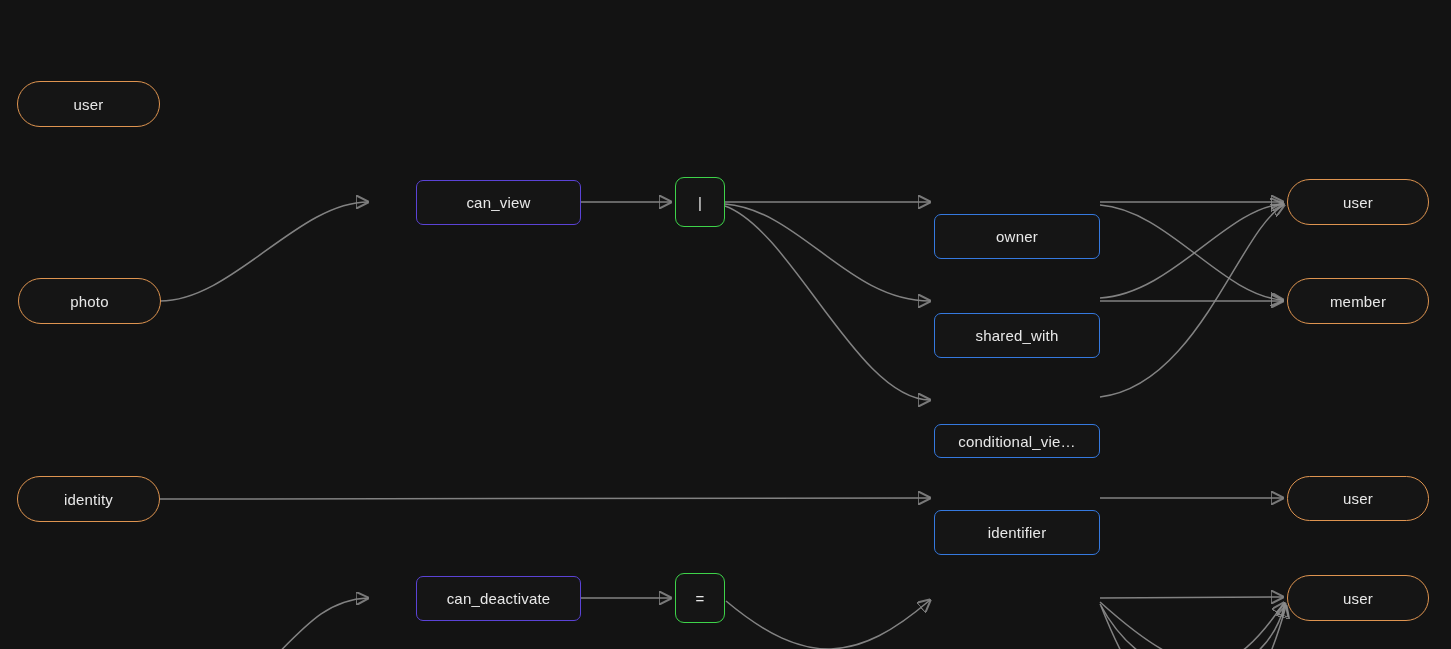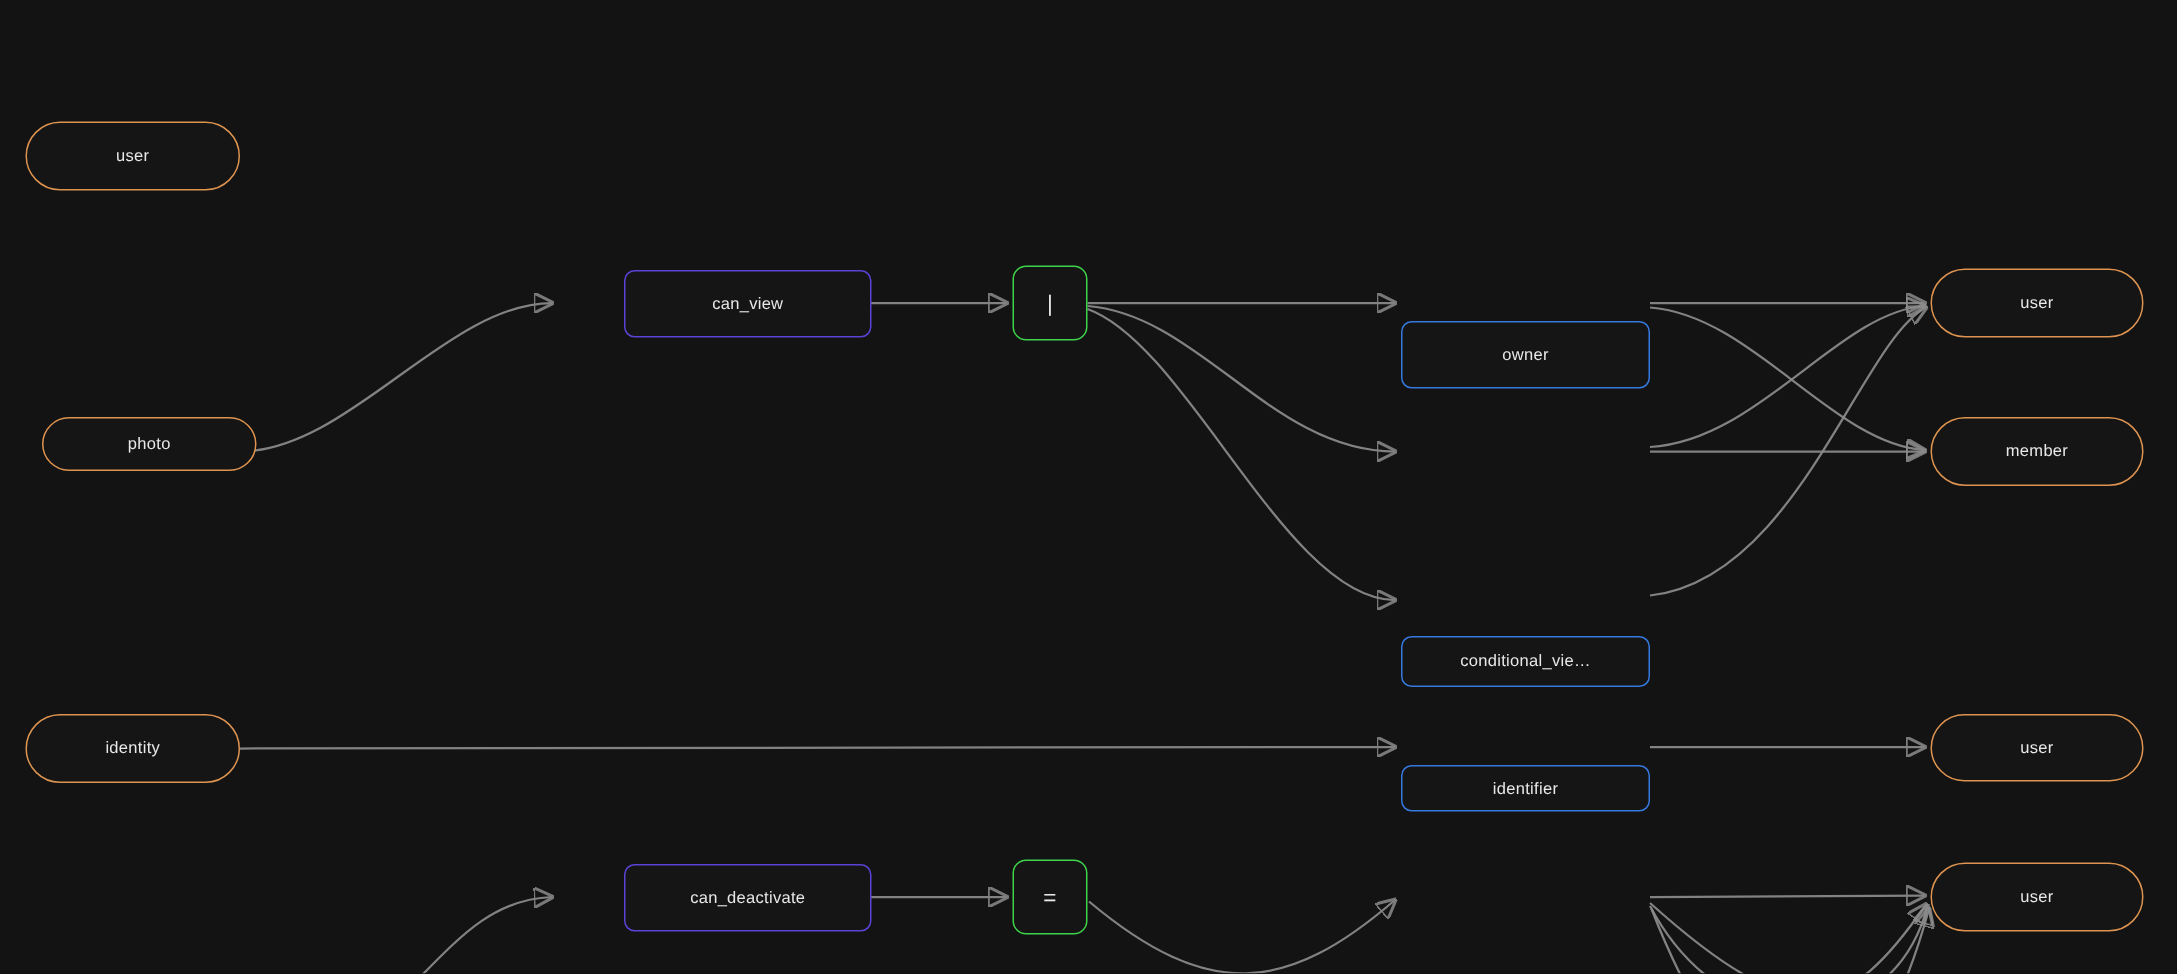--- a/index.html
+++ b/index.html
@@ -22,21 +22,21 @@
     position:relative;width:1451px;height:649px;overflow:hidden;
     background:var(--background);
   }
   svg.edges{position:absolute;left:0;top:0;width:1451px;height:649px;}
   svg.edges path{fill:none;stroke:var(--edge);stroke-width:1.5;opacity:0.92;}
   .node{
     position:absolute;
     display:flex;align-items:center;justify-content:center;
     background:var(--node-fill);
     color:var(--text);
-    font-size:11px;
+    font-size:15px;
     letter-spacing:0.2px;
     box-sizing:border-box;
     white-space:nowrap;overflow:hidden;
     cursor:pointer;
     z-index:2;
   }
   .node.pill{border:1.5px solid var(--definition-border);border-radius:23px;}
   .node.perm{border:1.5px solid var(--permission-border);border-radius:7px;margin-left:45px;}
   .node.rel{border:1.5px solid var(--relation-border);border-radius:7px;margin-top:34px;}
   .node.op{border:1.5px solid var(--operator-border);border-radius:9px;font-size:15px;}
@@ -68,38 +68,39 @@
     <path d="M536,598 L671,598" marker-end="url(#arrow)"></path>
     <path d="M726,601 C806,668 858,662 930,600" marker-end="url(#arrow)"></path>
     <path d="M1100,598 L1283,597" marker-end="url(#arrow)"></path>
     <path d="M1100,602 C1198,690 1232,678 1284,603" marker-end="url(#arrow)"></path>
     <path d="M1100,604 C1152,702 1262,692 1285,604" marker-end="url(#arrow)"></path>
     <path d="M1101,606 C1170,782 1244,758 1286,606" marker-end="url(#arrow)"></path>
   </svg>
 
   <div class="node pill" style="left:17px;top:81px;width:143px;height:46px">user</div>
 
-  <div class="node pill" style="left:28px;top:278px;width:143px;height:36px">photo</div>
+  <div class="node pill" style="left:18px;top:278px;width:143px;height:46px">photo</div>
 
   <div class="node pill" style="left:17px;top:476px;width:143px;height:46px">identity</div>
 
   <div class="node perm" style="left:371px;top:180px;width:165px;height:45px">can_view</div>
 
   <div class="node perm" style="left:371px;top:576px;width:165px;height:45px">can_deactivate</div>
 
   <div class="node op" style="left:675px;top:177px;width:50px;height:50px">|</div>
 
   <div class="node op" style="left:675px;top:573px;width:50px;height:50px">=</div>
 
   <div class="node rel" style="left:934px;top:180px;width:166px;height:45px">owner</div>
 
+  <div class="node rel" style="left:934px;top:279px;width:166px;height:45px">shared_with</div>
 
   <div class="node rel" style="left:934px;top:390px;width:166px;height:34px">conditional_vie…</div>
 
-  <div class="node rel" style="left:934px;top:476px;width:166px;height:31px">identifier</div>
+  <div class="node rel" style="left:934px;top:476px;width:166px;height:45px">identifier</div>
 
 
   <div class="node pill" style="left:1287px;top:179px;width:142px;height:46px">user</div>
 
   <div class="node pill" style="left:1287px;top:278px;width:142px;height:46px">member</div>
 
   <div class="node pill" style="left:1287px;top:476px;width:142px;height:45px">user</div>
 
   <div class="node pill" style="left:1287px;top:575px;width:142px;height:46px">user</div>
 

